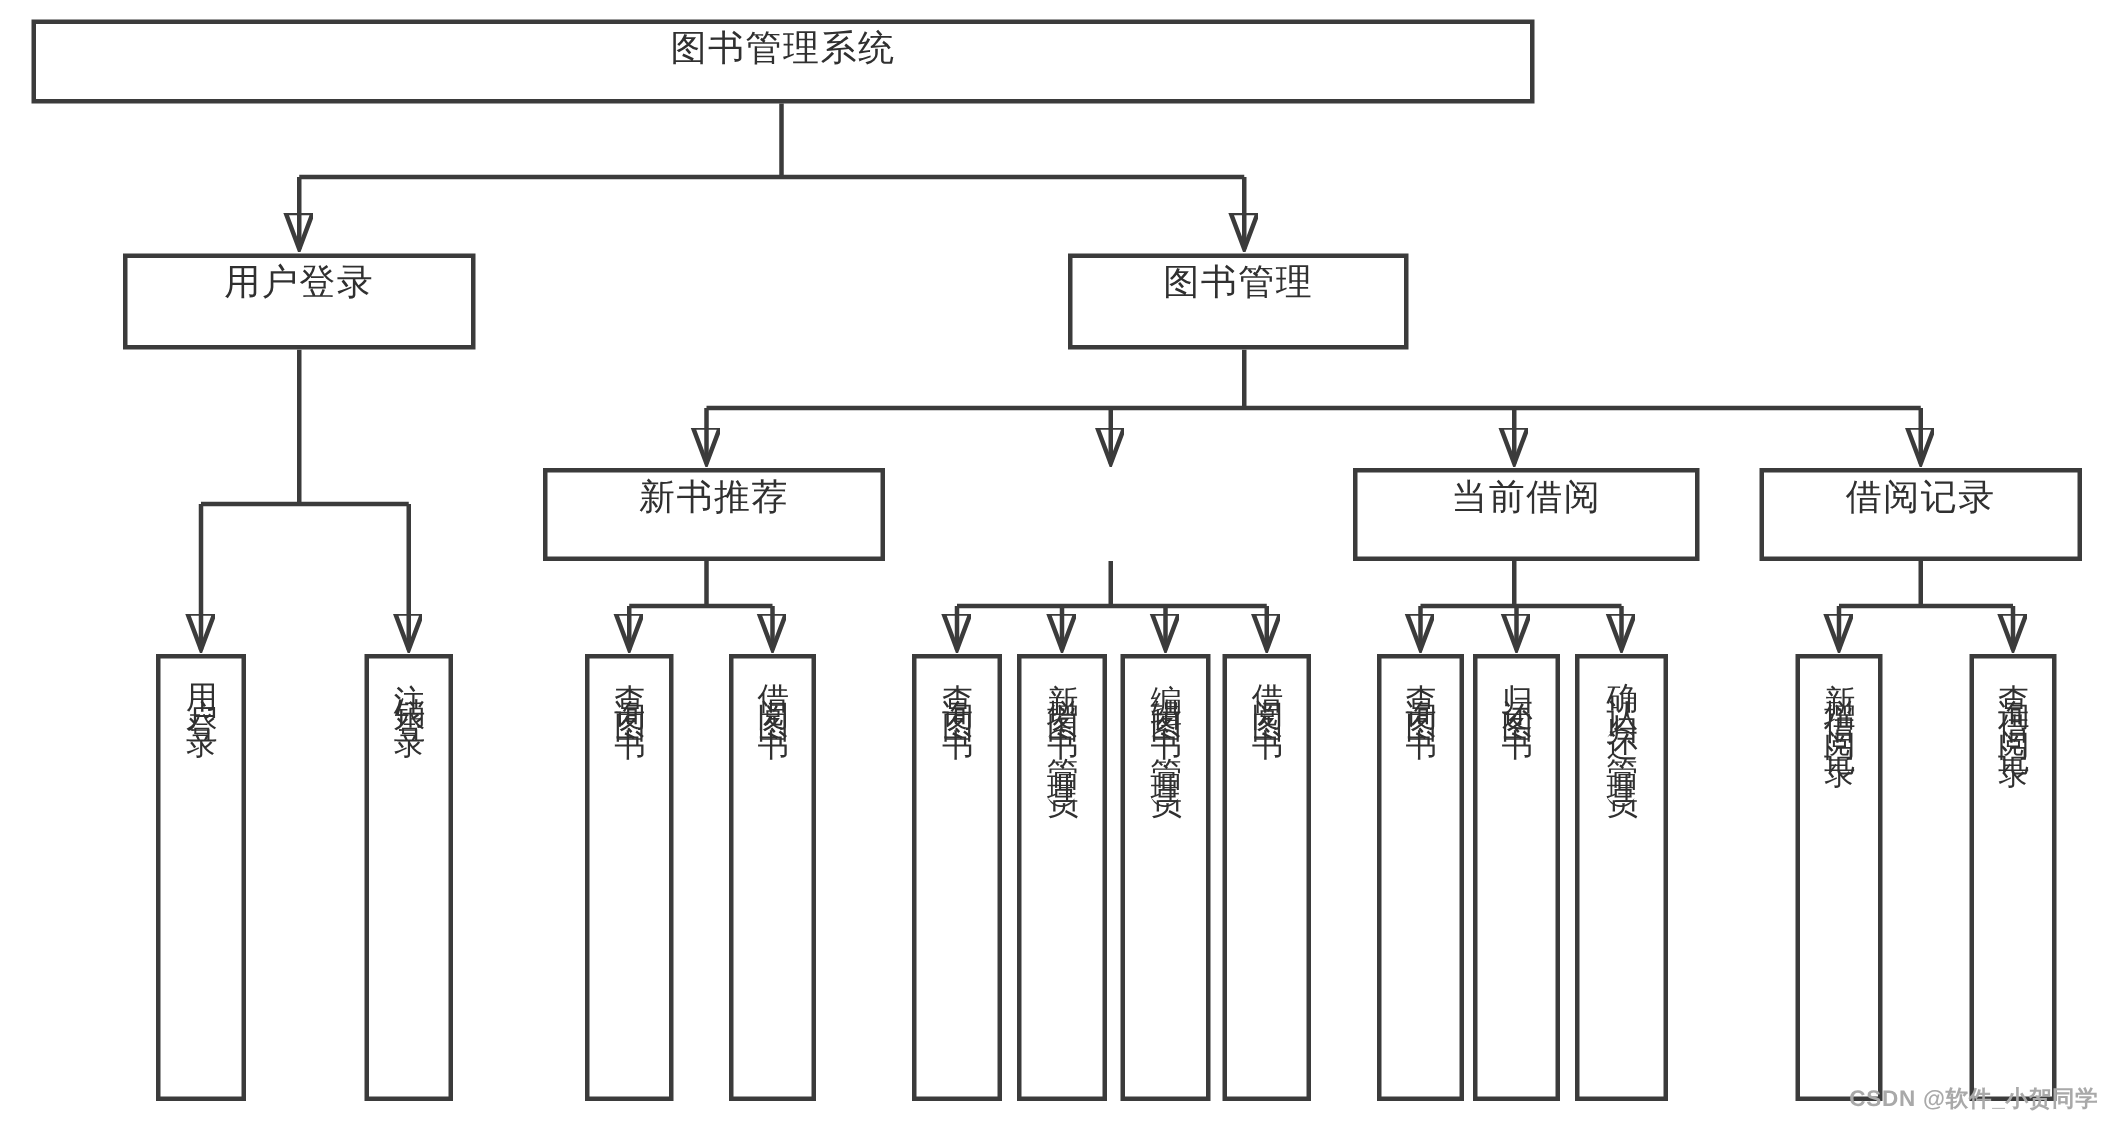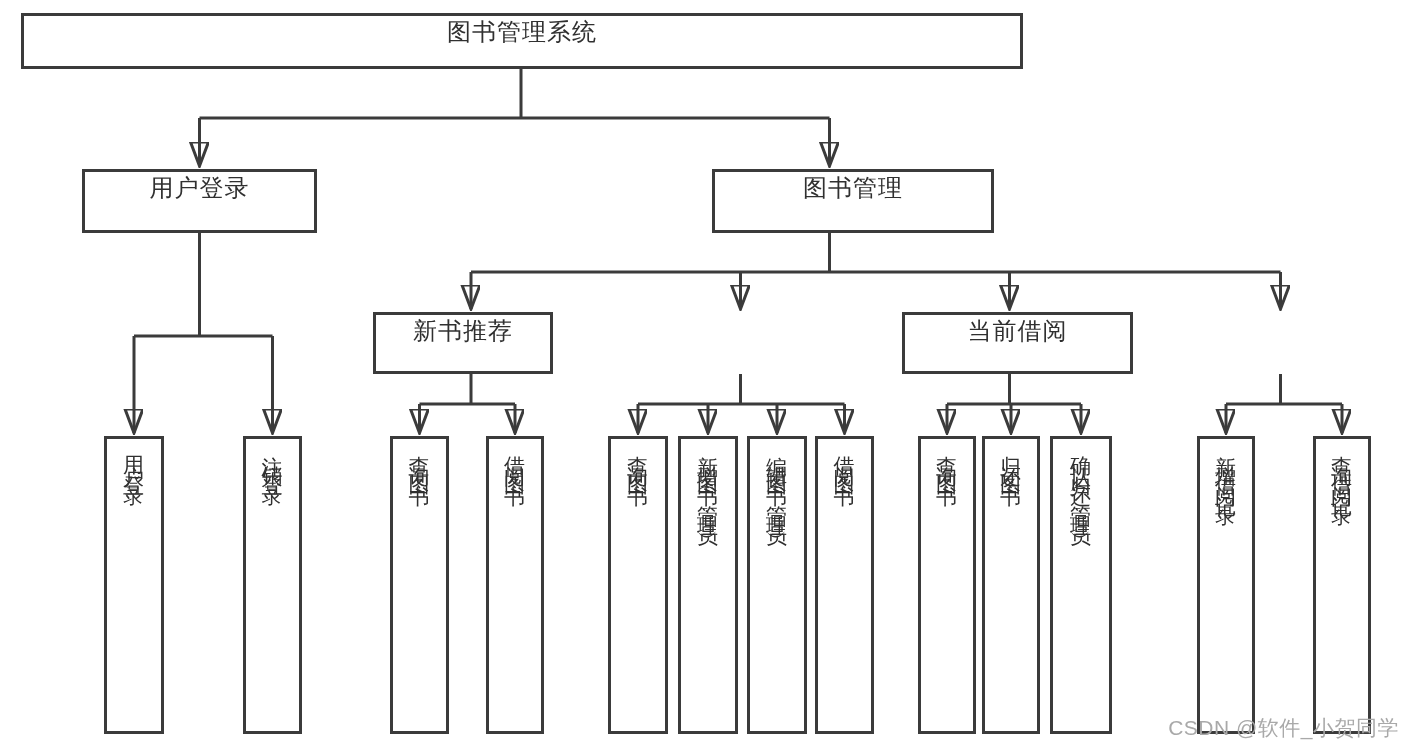--- a/index.html
+++ b/index.html
@@ -30,24 +30,25 @@
   .box .vl{
     writing-mode:vertical-rl;
     font-size:21px;
     letter-spacing:10px;
     line-height:1;
     white-space:nowrap;
   }
   #watermark{
     position:absolute;
     right:6px;bottom:5px;
-    font-size:21px;
+    font-size:15px;
     color:var(--wm);
     letter-spacing:0.5px;
     white-space:nowrap;
+    font-weight:bold;
   }
 </style>
 </head>
 <body>
 
 <div id="canvas">
 
   <svg id="connectors" width="1405" height="747" viewBox="0 0 1405 747" xmlns="http://www.w3.org/2000/svg">
     <defs>
       <marker id="ah" markerUnits="userSpaceOnUse" markerWidth="26" markerHeight="20" refX="24" refY="9" orient="auto">
@@ -90,29 +91,32 @@
     <path marker-end="url(#ah)" d="M1342 404 V433"></path>
   </svg>
 
   <div class="box" style="left:21px;top:13px;width:1002px;height:56px">
     <span class="hl">图书管理系统</span>
   </div>
 
   <div class="box" style="left:82px;top:169px;width:235px;height:64px">
     <span class="hl">用户登录</span>
   </div>
-  <div class="box" style="left:712px;top:169px;width:282px;height:64px">
+  <div class="box" style="left:712px;top:169px;width:227px;height:64px">
     <span class="hl">图书管理</span>
   </div>
 
-  <div class="box" style="left:373px;top:312px;width:180px;height:62px">
+  <div class="box" style="left:362px;top:312px;width:228px;height:62px">
     <span class="hl">新书推荐</span>
   </div>
   <div class="box" style="left:902px;top:312px;width:231px;height:62px">
     <span class="hl">当前借阅</span>
+  </div>
+  <div class="box" style="left:1173px;top:312px;width:215px;height:62px">
+    <span class="hl">借阅记录</span>
   </div>
 
   <div class="box" style="left:104px;top:436px;width:60px;height:298px">
     <span class="vl">用户登录</span>
   </div>
   <div class="box" style="left:243px;top:436px;width:59px;height:298px">
     <span class="vl">注销登录</span>
   </div>
 
   <div class="box" style="left:390px;top:436px;width:59px;height:298px">

